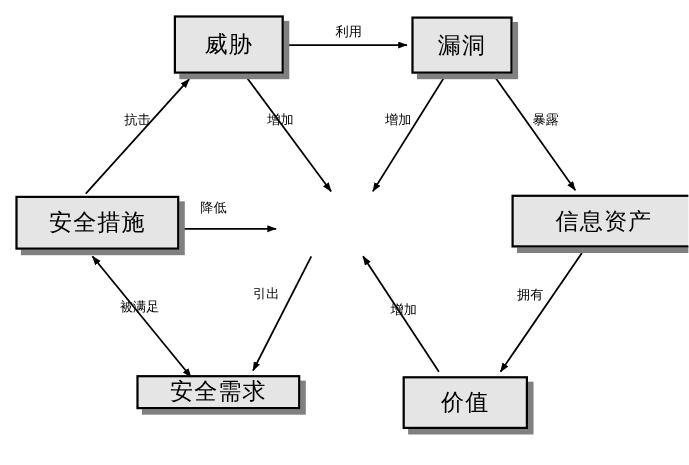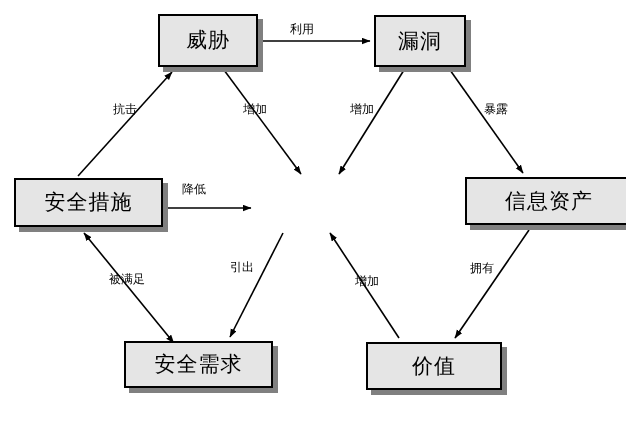--- a/index.html
+++ b/index.html
@@ -99,29 +99,29 @@
 
   <div class="node" style="left:14px; top:178px; width:149px; height:49px;">
     <span class="node-label">安全措施</span>
   </div>
 
 
   <div class="node" style="left:465px; top:177px; width:168px; height:48px;">
     <span class="node-label">信息资产</span>
   </div>
 
-  <div class="node" style="left:124px; top:341px; width:149px; height:47px;">
+  <div class="node" style="left:124px; top:341px; width:149px; height:31px;">
     <span class="node-label">安全需求</span>
   </div>
 
-  <div class="node" style="left:366px; top:342px; width:136px; height:48px;">
+  <div class="node" style="left:366px; top:342px; width:114px; height:48px;">
     <span class="node-label">价值</span>
   </div>
 
-  <div class="edge-label" style="left:290px; top:23px;text-align:center;">利用</div>
+  <div class="edge-label" style="left:305px; top:23px;text-align:center;">利用</div>
 
   <div class="edge-label" style="left:113px; top:103px;">抗击</div>
 
   <div class="edge-label" style="left:243px; top:103px;">增加</div>
 
   <div class="edge-label" style="left:350px; top:103px;">增加</div>
 
   <div class="edge-label" style="left:484px; top:103px;">暴露</div>
 
   <div class="edge-label" style="left:182px; top:183px;text-align:center;">降低</div>

